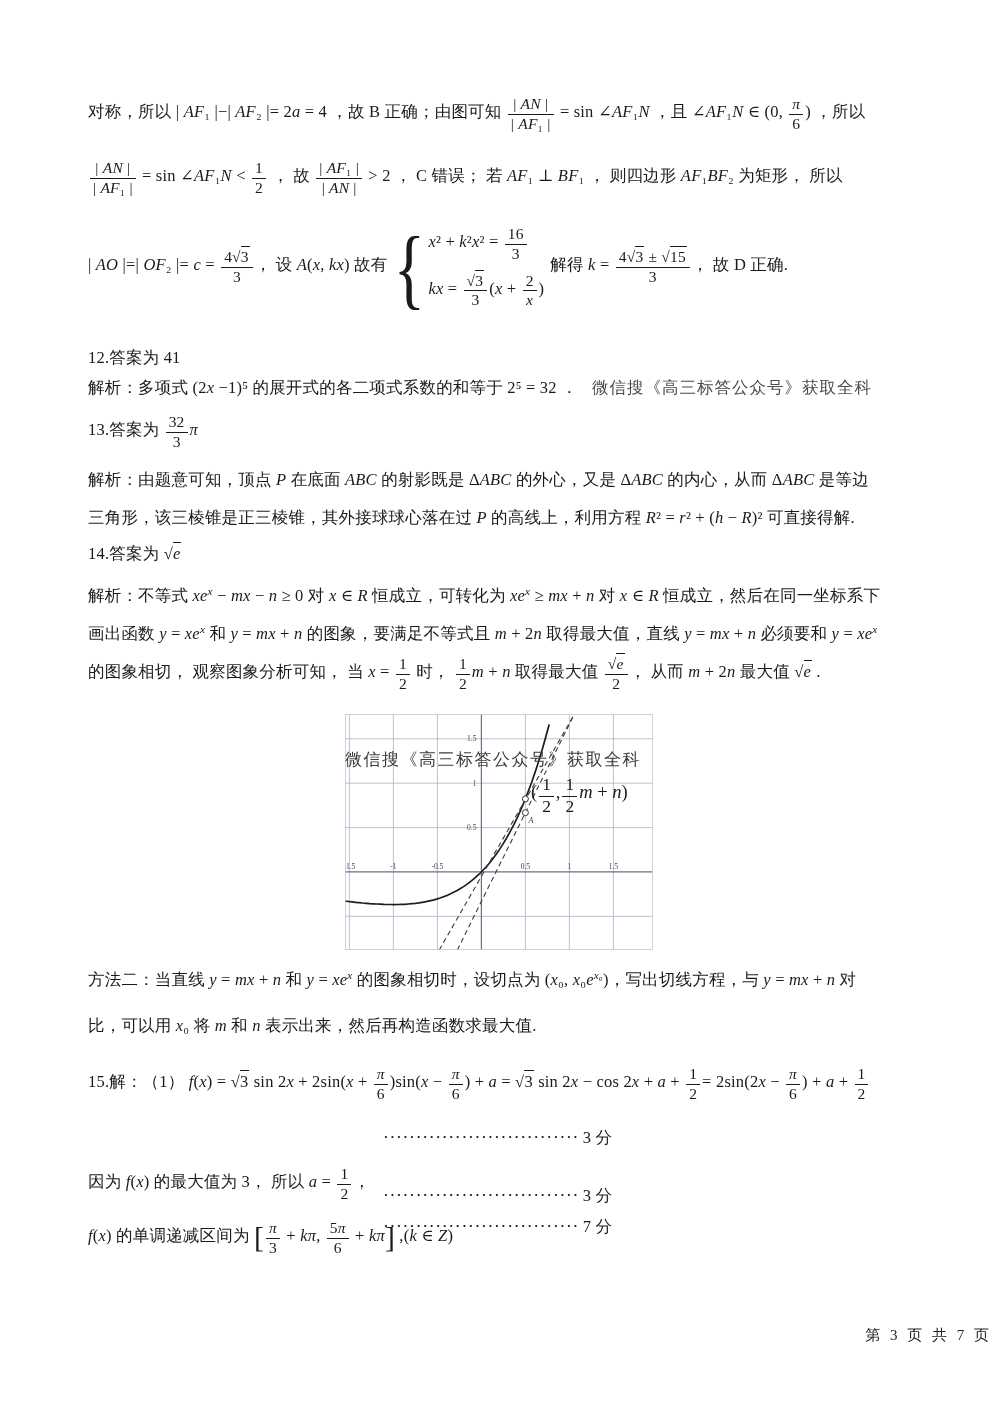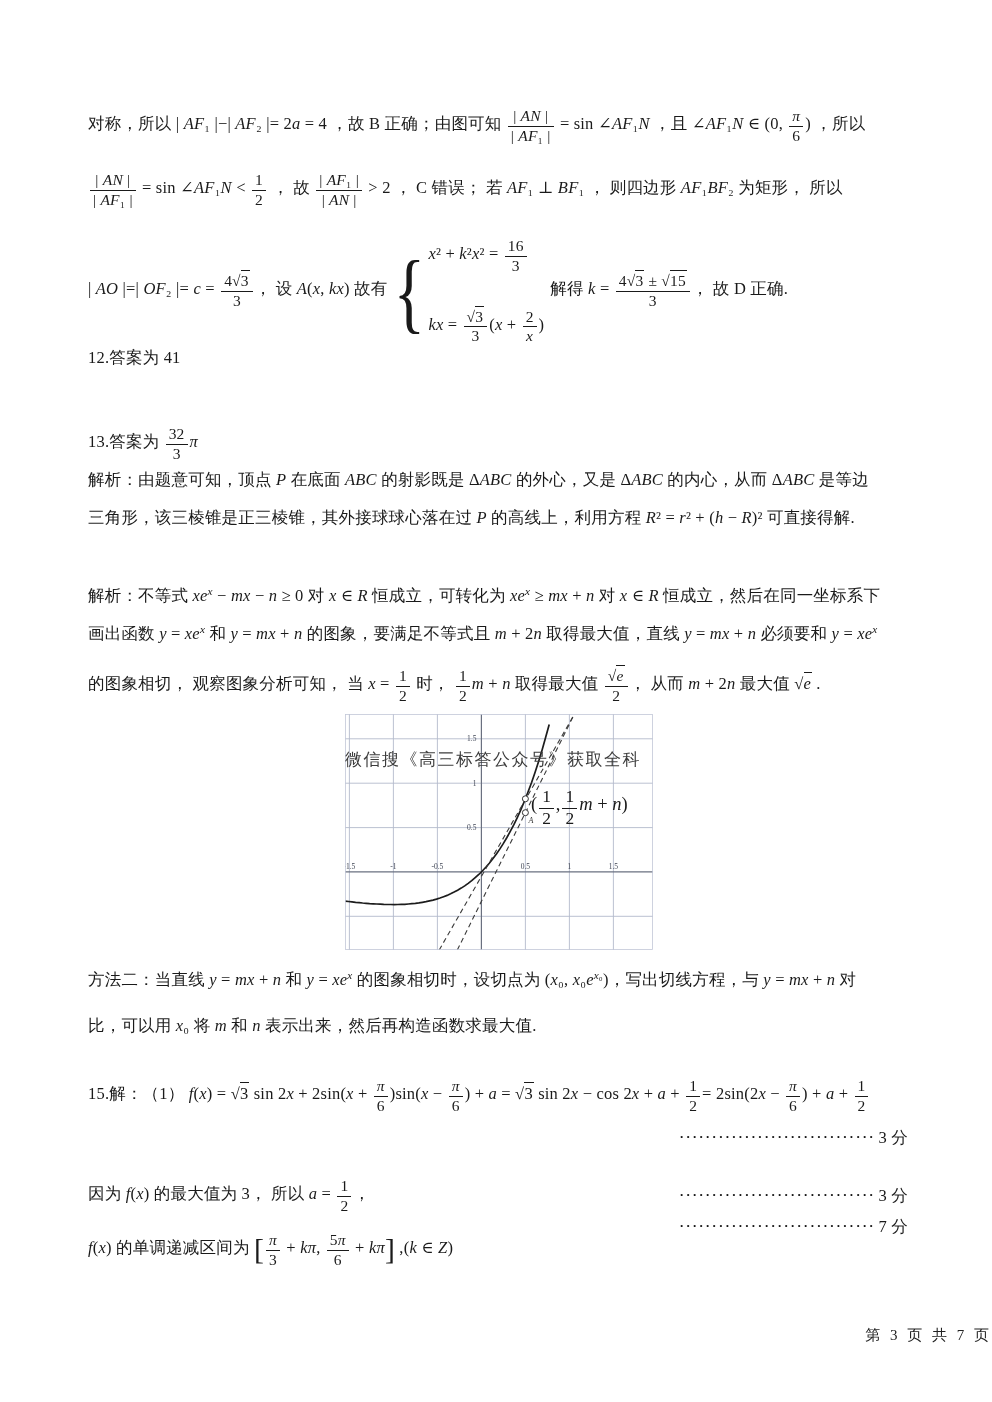--- a/index.html
+++ b/index.html
@@ -16,36 +16,36 @@
     position:absolute;
     left:88px;width:820px;
     font-size:16.5px;
     line-height:1.5;
     letter-spacing:0.2px;
     white-space:nowrap;
   }
   .par i{font-family:"Liberation Serif","DejaVu Serif",serif;}
   sup{font-size:0.68em;line-height:0;}
   
-  .fr{display:inline-block;text-align:center;vertical-align:-0.78em;line-height:1.08;margin:12px 2px;font-size:0.94em;}
+  .fr{display:inline-block;text-align:center;vertical-align:-0.78em;line-height:1.08;margin:0 2px;font-size:0.94em;}
   .fn{display:block;border-bottom:1px solid #1a1a1a;padding:0 3px 1px 3px;}
   .fd{display:block;padding:1px 3px 0 3px;}
   
   .sq{white-space:nowrap;}
   .sqv{border-top:1.2px solid #1a1a1a;padding:1px 1px 0 0;}
   
   .bb{font-size:1.8em;vertical-align:-0.22em;font-weight:400;line-height:0;}
   
   .sysrow{display:flex;align-items:center;white-space:nowrap;}
   .sysbrace{font-size:66px;font-weight:300;line-height:1;transform:scaleY(1.35);transform-origin:center;margin:0 3px 0 6px;color:#1a1a1a;}
   .syscol{display:inline-flex;flex-direction:column;gap:10px;text-align:left;margin-right:6px;justify-content:center;}
   
   .wm{color:#4a4a4a;margin-left:10px;letter-spacing:1px;}
   
-  .leader{text-align:right;padding-right:14px;}
+  .leader{text-align:center;padding-right:14px;}
   .dots{letter-spacing:2.2px;font-weight:bold;font-size:13px;vertical-align:2px;margin-right:3px;color:#111;}
   
   .graphwrap{position:absolute;left:345px;top:714px;width:308px;height:236px;}
   .graph-wm{position:absolute;left:0px;top:34px;font-size:17px;color:#3c3c3c;letter-spacing:1.5px;white-space:nowrap;z-index:3;}
   .graph-anno{position:absolute;left:186px;top:62px;font-size:18.5px;white-space:nowrap;z-index:3;}
   .grid{stroke:#b3bacc;stroke-width:0.9;}
   .axis{stroke:#6a7080;stroke-width:1.2;}
   .curve{fill:none;stroke:#1c1c1c;stroke-width:1.7;}
   .dash{stroke:#3a3a3a;stroke-width:1.1;stroke-dasharray:5 3.5;}
   .tick{font:7.5px "Liberation Serif",serif;fill:#3f4554;}
@@ -66,25 +66,30 @@
     <span>| <i>AO</i> |=| <i>OF</i>₂ |= <i>c</i> = <span class="fr"><span class="fn">4<span class="sq">√<span class="sqv">3</span></span></span><span class="fd">3</span></span>， 设 <i>A</i>(<i>x</i>, <i>kx</i>) 故有</span>
     <span class="sysbrace">{</span>
     <span class="syscol">
       <span><i>x</i>² + <i>k</i>²<i>x</i>² = <span class="fr"><span class="fn">16</span><span class="fd">3</span></span></span>
       <span><i>kx</i> = <span class="fr"><span class="fn"><span class="sq">√<span class="sqv">3</span></span></span><span class="fd">3</span></span>(<i>x</i> + <span class="fr"><span class="fn">2</span><span class="fd"><i>x</i></span></span>)</span>
     </span>
     <span>解得 <i>k</i> = <span class="fr"><span class="fn">4<span class="sq">√<span class="sqv">3</span></span> ± <span class="sq">√<span class="sqv">15</span></span></span><span class="fd">3</span></span>， 故 D 正确.</span>
   </div>
 
   <div class="par" style="top:346px">12.答案为 41</div>
+  <div class="par" style="top:376px">
+    <span>解析：多项式 (2<i>x</i> −1)⁵ 的展开式的各二项式系数的和等于 2⁵ = 32 ．</span>
+    <span class="wm">微信搜《高三标答公众号》获取全科</span>
+  </div>
 
   <div class="par" style="top:414px">13.答案为 <span class="fr"><span class="fn">32</span><span class="fd">3</span></span><i>π</i></div>
   <div class="par" style="top:468px">解析：由题意可知，顶点 <i>P</i> 在底面 <i>ABC</i> 的射影既是 Δ<i>ABC</i> 的外心，又是 Δ<i>ABC</i> 的内心，从而 Δ<i>ABC</i> 是等边</div>
   <div class="par" style="top:506px">三角形，该三棱锥是正三棱锥，其外接球球心落在过 <i>P</i> 的高线上，利用方程 <i>R</i>² = <i>r</i>² + (<i>h</i> − <i>R</i>)² 可直接得解.</div>
 
+  <div class="par" style="top:542px">14.答案为 <span class="sq">√<span class="sqv"><i>e</i></span></span></div>
   <div class="par" style="top:584px">解析：不等式 <i>xe</i><sup><i>x</i></sup> − <i>mx</i> − <i>n</i> ≥ 0 对 <i>x</i> ∈ <i>R</i> 恒成立，可转化为 <i>xe</i><sup><i>x</i></sup> ≥ <i>mx</i> + <i>n</i> 对 <i>x</i> ∈ <i>R</i> 恒成立，然后在同一坐标系下</div>
   <div class="par" style="top:622px">画出函数 <i>y</i> = <i>xe</i><sup><i>x</i></sup> 和 <i>y</i> = <i>mx</i> + <i>n</i> 的图象，要满足不等式且 <i>m</i> + 2<i>n</i> 取得最大值，直线 <i>y</i> = <i>mx</i> + <i>n</i> 必须要和 <i>y</i> = <i>xe</i><sup><i>x</i></sup></div>
   <div class="par" style="top:656px">的图象相切， 观察图象分析可知， 当 <i>x</i> = <span class="fr"><span class="fn">1</span><span class="fd">2</span></span> 时， <span class="fr"><span class="fn">1</span><span class="fd">2</span></span><i>m</i> + <i>n</i> 取得最大值 <span class="fr"><span class="fn"><span class="sq">√<span class="sqv"><i>e</i></span></span></span><span class="fd">2</span></span>， 从而 <i>m</i> + 2<i>n</i> 最大值 <span class="sq">√<span class="sqv"><i>e</i></span></span> .</div>
 
   <div class="graphwrap">
     <svg id="graph-svg" width="308" height="236" viewBox="0 0 308 236">
         <line class="grid" x1="4.4" y1="0" x2="4.4" y2="236"></line>
         <line class="grid" x1="48.4" y1="0" x2="48.4" y2="236"></line>
         <line class="grid" x1="92.4" y1="0" x2="92.4" y2="236"></line>
         <line class="grid" x1="180.4" y1="0" x2="180.4" y2="236"></line>

